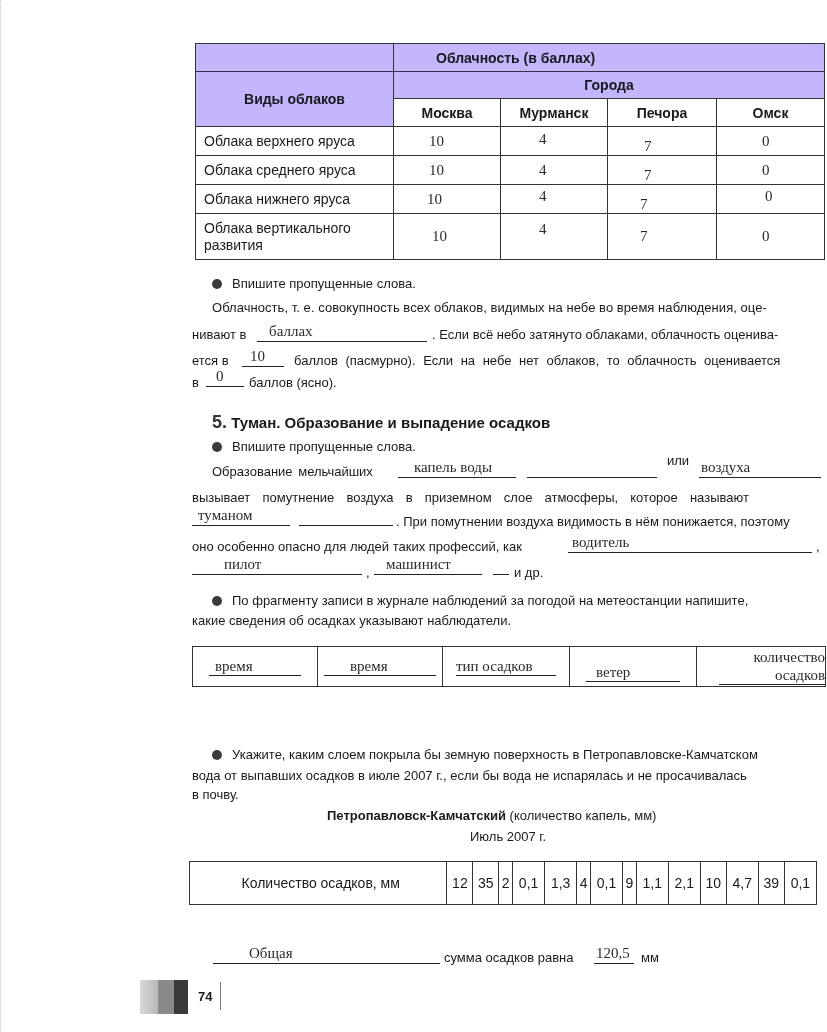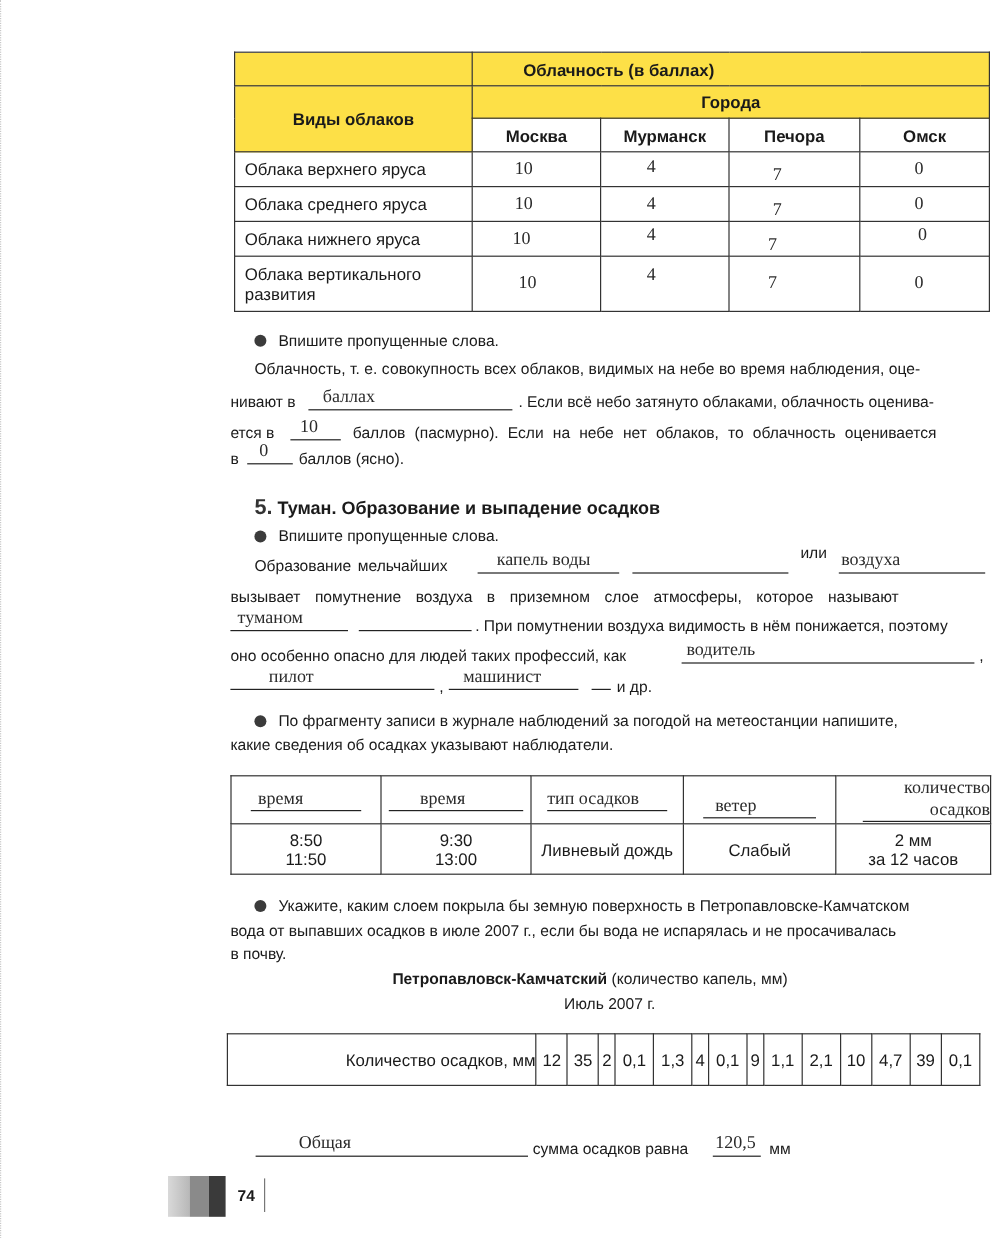--- a/index.html
+++ b/index.html
@@ -20,21 +20,21 @@
     background: #3b3b3b; margin-right: 10px; vertical-align: -1px;
   }
   .blank { position: absolute; border-bottom: 1px solid #222; height: 16px; }
   .blank .hw { position: absolute; bottom: 1px; }
 
   
   table { border-collapse: collapse; position: absolute; }
   td, th { border: 1px solid #333; padding: 0; }
   #cloud-table { left: 195px; top: 43px; width: 630px; }
   #cloud-table th { font-weight: bold; font-size: 14px; }
-  #cloud-table .hdr-bg { background: #fde047; }
+  #cloud-table .hdr-bg { background: #c4b5fd; }
   #cloud-table td.label { font-size: 14px; padding-left: 8px; text-align: left; }
   #cloud-table td.val { text-align: left; }
 
   
   #journal-table { left: 192px; top: 646px; width: 634px; }
   #journal-table td { text-align: center; font-size: 14px; }
 
   
   #precip-table { left: 189px; top: 861px; width: 628px; }
   #precip-table th { font-size: 14px; font-weight: bold; height: 31px; }
@@ -160,44 +160,37 @@
 
 <table id="journal-table">
   <tbody>
       <tr style="height:40px">
     <td style="width:124px"><span class="hw" style="display:inline-block;border-bottom:1px solid #222;width:86px;text-align:left;padding-left:6px">время</span></td>
     <td style="width:124px"><span class="hw" style="display:inline-block;border-bottom:1px solid #222;width:86px;text-align:left;padding-left:26px">время</span></td>
     <td style="width:126px"><span class="hw" style="display:inline-block;border-bottom:1px solid #222;width:100px;text-align:left">тип осадков</span></td>
     <td style="width:126px;vertical-align:bottom;padding-bottom:4px"><span class="hw" style="display:inline-block;border-bottom:1px solid #222;width:84px;text-align:left;padding-left:10px">ветер</span></td>
     <td style="text-align:right;padding-left:4px;line-height:18px"><span class="hw" style="display:inline-block;width:106px;border-bottom:1px solid #222">количество осадков</span></td>
   </tr>
-  <tr style="height:42px">
-    <td style="line-height:16px"><span>8:50</span><br><span>11:50</span></td>
-    <td style="line-height:16px"><span>9:30</span><br><span>13:00</span></td>
-    <td><span>Ливневый дождь</span></td>
-    <td><span>Слабый</span></td>
-    <td style="line-height:16px"><span>2 мм</span><br><span>за 12 часов</span></td>
-  </tr>
 </tbody>
   </table>
 
 <div class="abs txt" style="left:212px;top:748px">
   <span class="bullet"></span><span>Укажите, каким слоем покрыла бы земную поверхность в Петропавловске-Камчатском</span>
 </div>
 <div class="abs txt" style="left:192px;top:769px">вода от выпавших осадков в июле 2007 г., если бы вода не испарялась и не просачивалась</div>
 <div class="abs txt" style="left:192px;top:788px">в почву.</div>
 <div class="abs txt" style="left:327px;top:809px">
   <b>Петропавловск-Камчатский</b><span> (количество капель, мм)</span>
 </div>
 <div class="abs txt" style="left:470px;top:830px">Июль 2007 г.</div>
 
 <table id="precip-table">
   <tbody>
   <tr id="amount-row">
-    <td style="text-align:right;padding-left:5px;line-height:16px;white-space:normal">Количество осадков, мм</td>
+    <td style="text-align:center;padding-left:5px;line-height:16px;white-space:normal">Количество осадков, мм</td>
   <td>12</td>
         <td>35</td>
         <td>2</td>
         <td>0,1</td>
         <td>1,3</td>
         <td>4</td>
         <td>0,1</td>
         <td>9</td>
         <td>1,1</td>
         <td>2,1</td>

